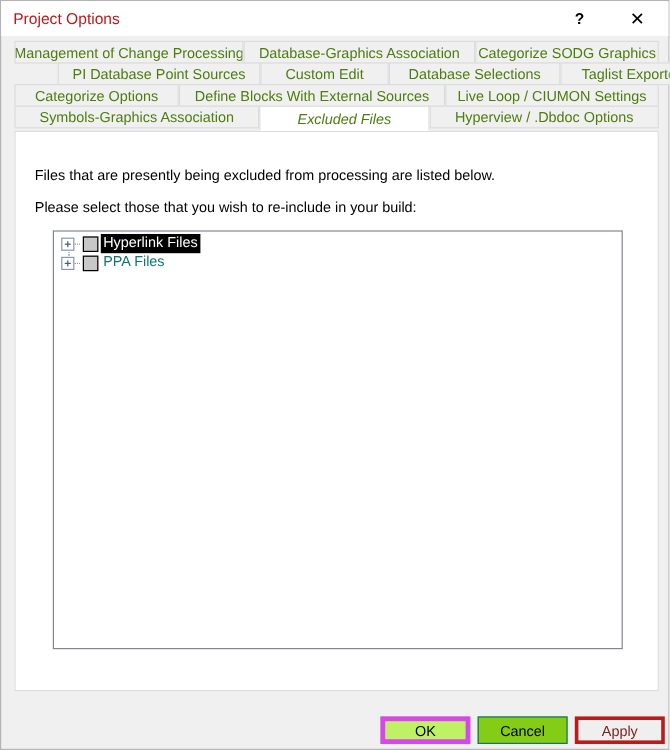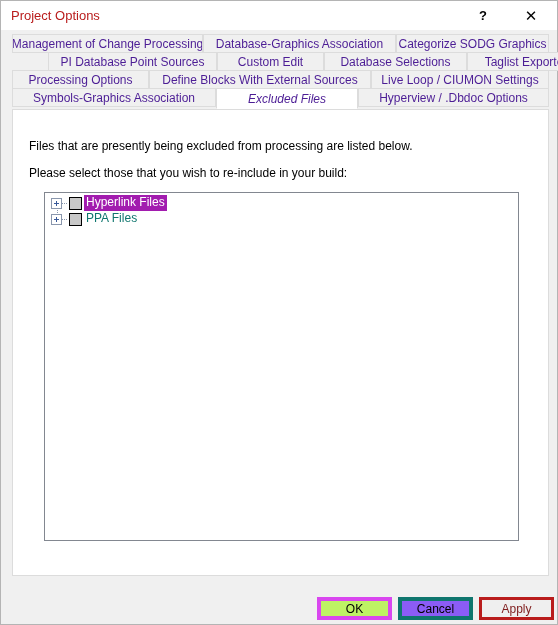--- a/index.html
+++ b/index.html
@@ -83,21 +83,21 @@
 
   .tab {
     box-sizing: border-box;
     background: #f0f0f0;
     border: 1px solid #dcdcdc;
     border-bottom: 1px solid #dcdcdc;
     display: flex;
     align-items: center;
     justify-content: center;
     font-size: 12px;
-    color: #4c1d95;
+    color: #4d7c0f;
     white-space: nowrap;
     overflow: hidden;
     cursor: default;
     user-select: none;
     height: 19px;
   }
   .tab.selected {
     background: #ffffff;
     border: 1px solid #dcdcdc;
     border-bottom: 1px solid #ffffff;
@@ -199,21 +199,21 @@
   }
   .tree-label {
     margin-left: 2px;
     padding: 0px 2px 1px 2px;
     font-size: 12px;
     line-height: 15px;
     color: #0f766e;
     white-space: nowrap;
   }
   .tree-item.selected .tree-label {
-    background: #a21caf;
+    background: #000000;
     color: #ffffff;
   }
   
   #tree-connector {
     position: absolute;
     left: 12px;
     top: 13px;
     width: 1px;
     height: 13px;
     background: repeating-linear-gradient(to bottom, #8a97ad 0 1px, transparent 1px 2px);
@@ -227,22 +227,22 @@
     top: 596px;
     width: 556px;
     height: 28px;
   }
   .dlg-btn {
     position: absolute;
     top: 0;
     width: 75px;
     height: 23px;
     box-sizing: border-box;
-    background: #8b5cf6;
-    border: 4px solid #0f766e;
+    background: #84cc16;
+    border: 1px solid #0f766e;
     font-family: "Liberation Sans", sans-serif;
     font-size: 12px;
     color: #000000;
     display: flex;
     align-items: center;
     justify-content: center;
     cursor: default;
     user-select: none;
   }
   #btn-ok {
@@ -278,21 +278,21 @@
     </div>
 
     <div class="tab-row" id="tab-row-1">
       <div class="tab" style="width:169px">PI Database Point Sources</div>
       <div class="tab" style="width:107px">Custom Edit</div>
       <div class="tab" style="width:143px">Database Selections</div>
       <div class="tab" style="width:118px">Taglist Exporter</div>
     </div>
 
     <div class="tab-row" id="tab-row-2">
-      <div class="tab" style="width:137px">Processing Options</div>
+      <div class="tab" style="width:137px">Categorize Options</div>
       <div class="tab" style="width:222px">Define Blocks With External Sources</div>
       <div class="tab" style="width:178px">Live Loop / CIUMON Settings</div>
     </div>
 
     <div class="tab-row" id="tab-row-3">
       <div class="tab" style="width:204px">Symbols-Graphics Association</div>
       <div class="tab selected" style="width:142px">Excluded Files</div>
       <div class="tab" style="width:191px">Hyperview / .Dbdoc Options</div>
     </div>
 

